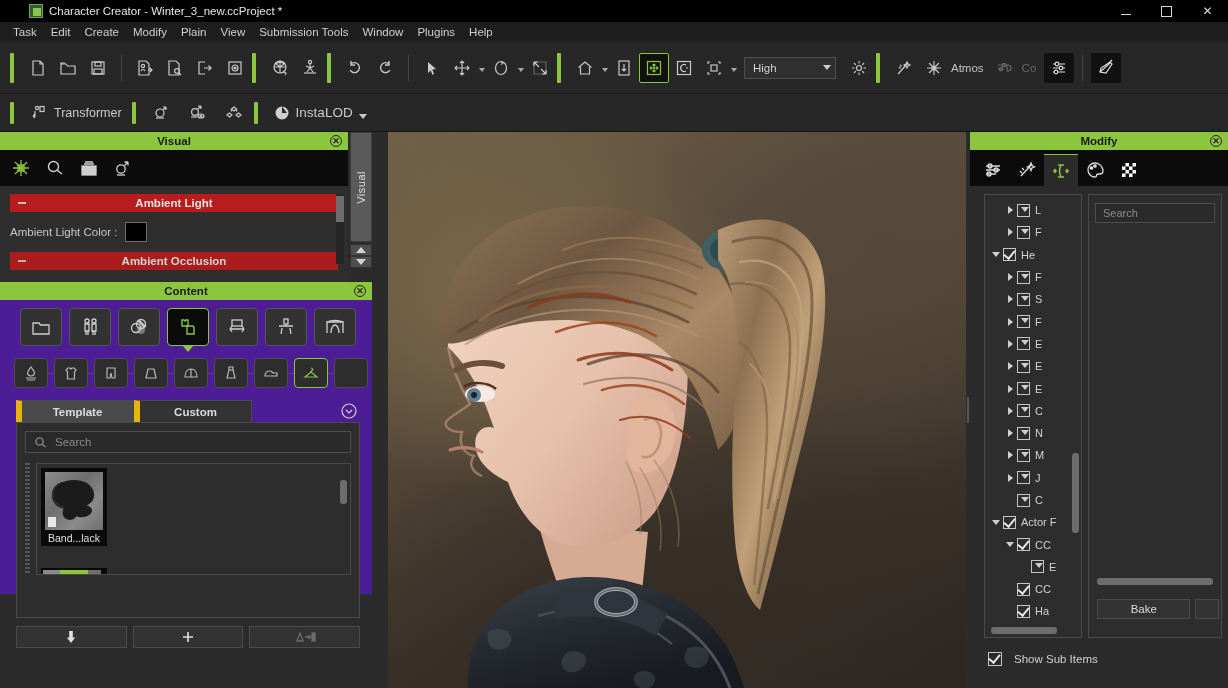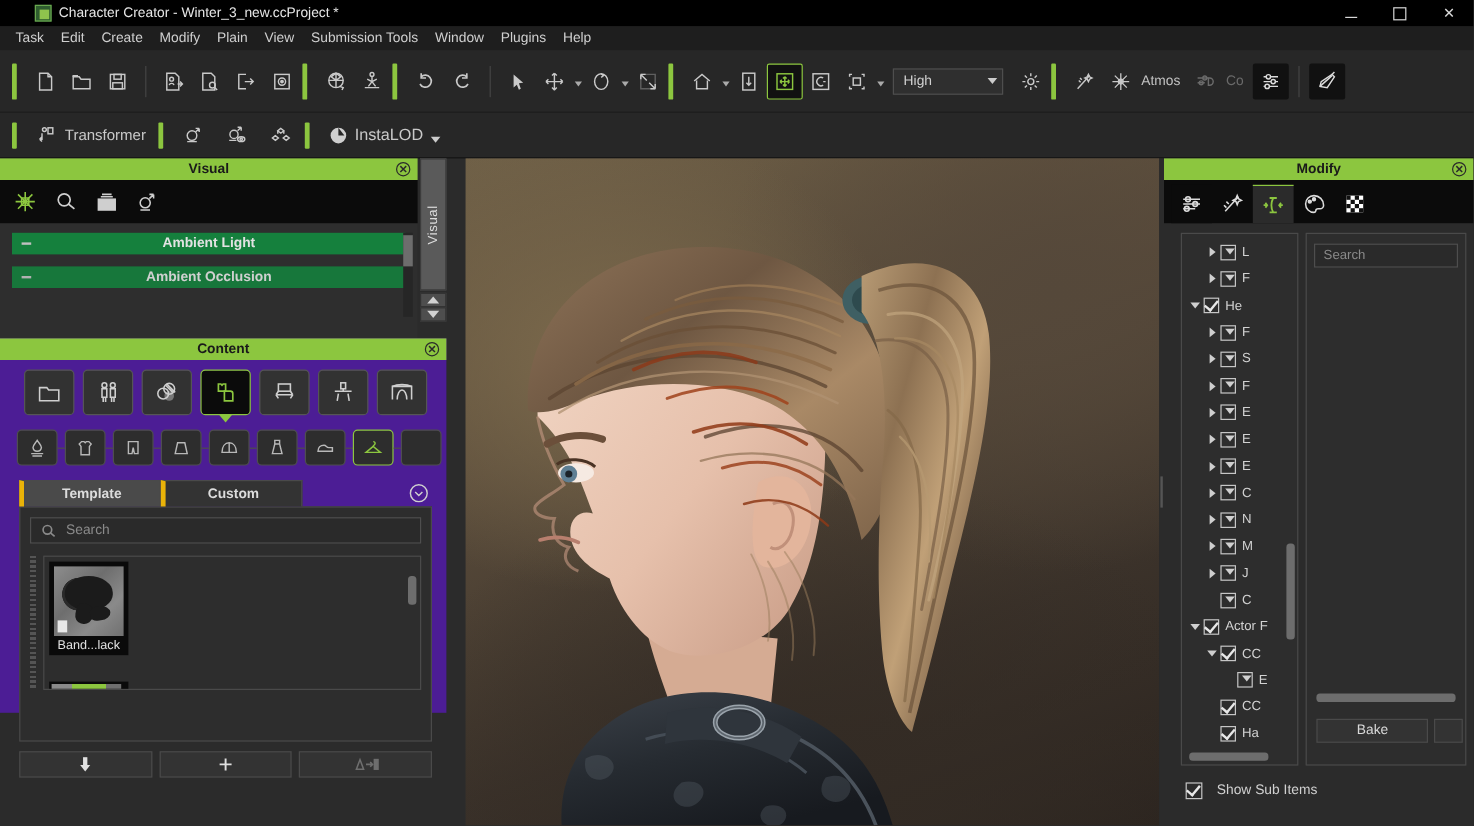--- a/index.html
+++ b/index.html
@@ -107,21 +107,21 @@
 
   
   .visual-panel {
     position: absolute; left: 0; top: 132px; width: 348px; height: 152px; background: #2e2e2e;
   }
   .visual-tabs { height: 36px; background: #0b0b0b; display: flex; align-items: center; padding-left: 4px; }
   .vtab { width: 34px; height: 30px; display:flex; align-items:center; justify-content:center; color:#cfcfcf;}
   .vtab.sel { color:#8cc63f; }
   .visual-body { padding: 8px 10px 0 10px; position: relative; height: 98px; }
   .section-hdr {
-    height: 18px; background: #15803d; display: flex; align-items: center; justify-content: center;
+    height: 18px; background: #b91c1c; display: flex; align-items: center; justify-content: center;
     font-size: 11.5px; font-weight: bold; color: #e2e2e2; position: relative; margin-bottom: 10px;
   }
   .section-hdr .minus { position: absolute; left: 8px; top: 50%; transform: translateY(-50%); width:8px; height:2px; background:#c0c0c0;}
   .prop-row { display:flex; align-items:center; font-size: 11.5px; color: #c6c6c6; gap: 8px; }
   .swatch { width: 22px; height: 20px; background: #000; border: 1px solid #6d6d6d; }
   .vscroll {
     position: absolute; right: 4px; top: 8px; width: 8px; height: 70px; background: #262626;
   }
   .vscroll i { display:block; position:absolute; left:0; top:2px; width:8px; height:26px; background:#6d6d6d; }
   .visual-vtab {
@@ -165,21 +165,21 @@
   .bcrumb {
     flex: 1; height: 22px; background: #2f2f2f; border: 1px solid #4a4a4a;
     display:flex; align-items:center; gap: 7px; padding: 0 8px; font-size: 11.5px; color:#cfcfcf;
   }
   .bcrumb .arr { border-left:5px solid #cfcfcf; border-top:4px solid transparent; border-bottom:4px solid transparent; }
 
   .tabs-row { display:flex; align-items:flex-end; padding: 12px 12px 0 16px; gap:0; }
   .ctab {
     width: 118px; height: 22px; display:flex; align-items:center; justify-content:center;
     font-size: 11.5px; font-weight: bold; color: #dcdcdc; background: #333;
-    border-top:1px solid #4a4a4a; border-left:4px solid #eab308; border-right:1px solid #4a4a4a;
+    border-top:1px solid #4a4a4a; border-left:6px solid #eab308; border-right:1px solid #4a4a4a;
   }
   .ctab.active { background: #4a4a4a; }
   .tabs-row .spacer { flex: 1; }
   .chev-btn { width: 22px; height: 22px; display:flex; align-items:center; justify-content:center; color:#cfcfcf; }
 
   .tab-body { margin: 0 12px 0 16px; border:1px solid #4a4a4a; background:#2d2d2d; padding: 8px; height: 196px; }
   .searchbox {
     height: 22px; background: #2a2a2a; border: 1px solid #4e4e4e; display:flex; align-items:center;
     gap: 8px; padding: 0 8px; color: #8a8a8a; font-size: 11.5px; margin-bottom: 10px;
   }
@@ -688,20 +688,24 @@
             <path d="M12.5 8.5 16 5m0 0h-3.5M16 5v3.5"></path>
             <path d="M5 18h8"></path>
           </svg>
       </div>
     </div>
     <div class="visual-body">
       <div class="section-hdr">
         <span class="minus"></span>
         <span>Ambient Light</span>
       </div>
+      <div class="prop-row">
+        <span>Ambient Light Color :</span>
+        <span class="swatch"></span>
+      </div>
       <div class="section-hdr" style="margin-top:10px;opacity:.9">
         <span class="minus"></span>
         <span>Ambient Occlusion</span>
       </div>
       <div class="vscroll">
           <i></i>
         </div>
     </div>
   </div>
   <div class="visual-vtab">

